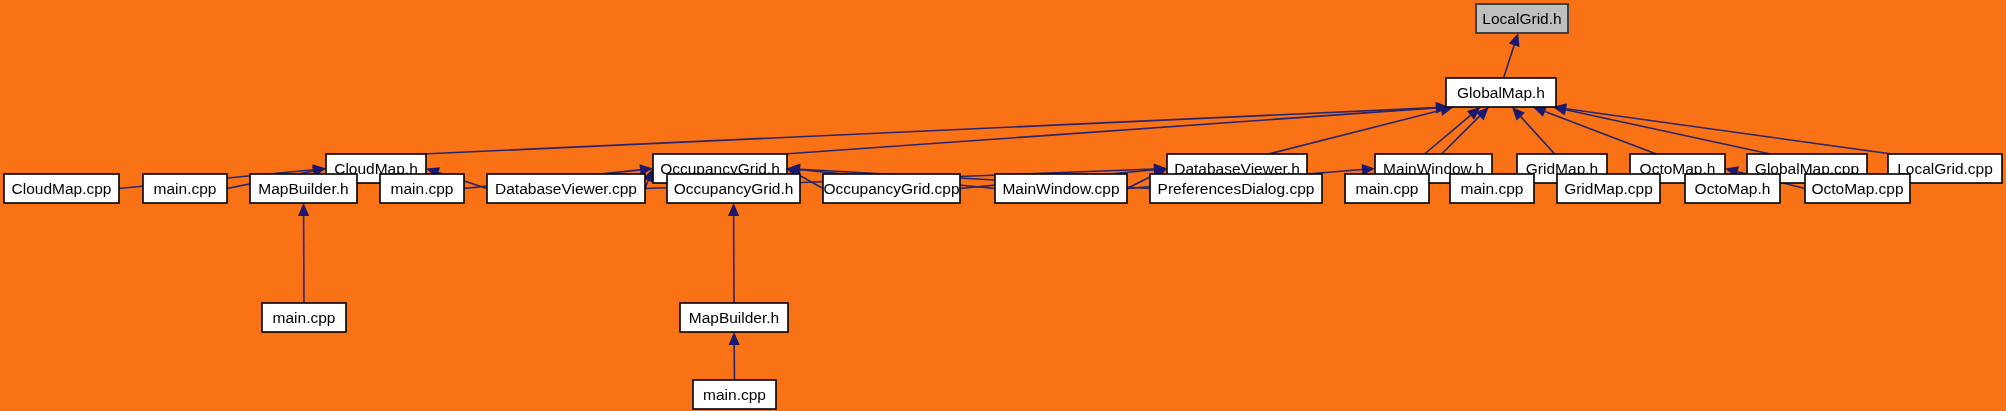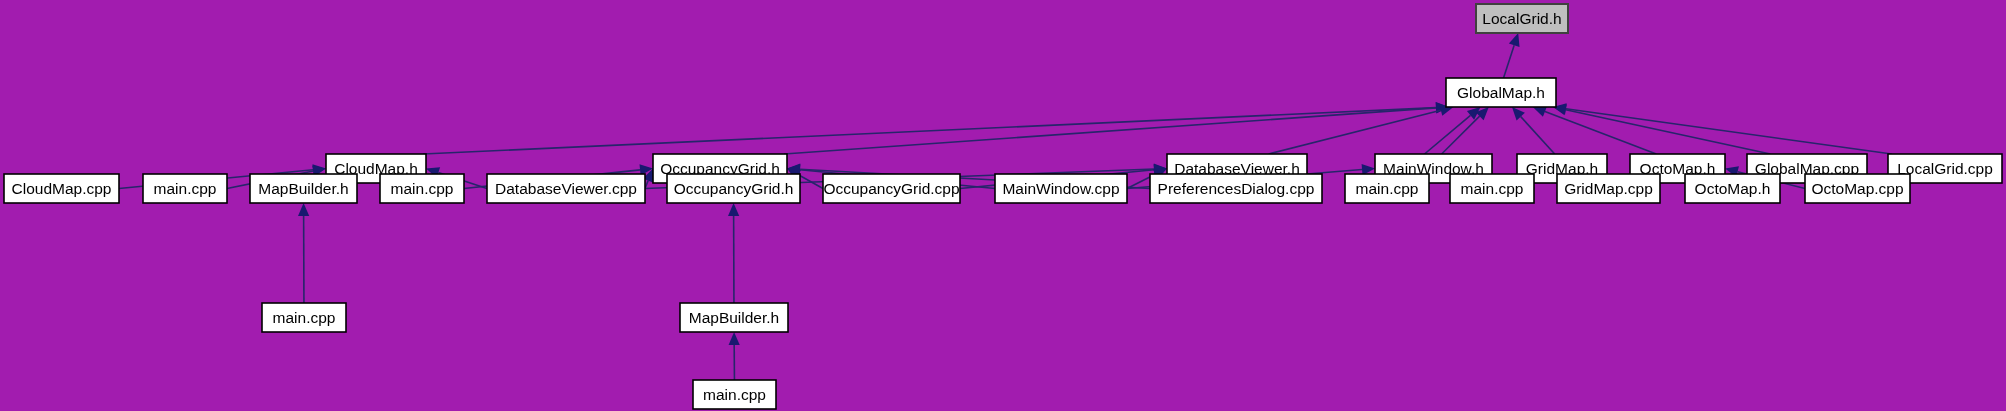--- a/index.html
+++ b/index.html
@@ -1,18 +1,18 @@
 <!DOCTYPE html>
 <html><head>
 <meta charset="utf-8">
 <title>Include dependency graph</title>
 <style>
   html,body{margin:0;padding:0;background:#ffffff;}
   body{font-family:"Liberation Sans","DejaVu Sans",sans-serif;}
-  #graph-wrap{position:relative;width:2006px;height:411px;overflow:hidden;background:#a21caf;}
+  #graph-wrap{position:relative;width:2006px;height:411px;overflow:hidden;background:#f97316;}
   svg#depgraph{display:block;width:2006px;height:411px;}
   .node-box{fill:#ffffff;stroke:#000000;stroke-width:1.6;}
   .node-box.root{fill:#bfbfbf;stroke:#404040;stroke-width:2;}
   .node-label{font-family:"Liberation Sans","DejaVu Sans",sans-serif;font-size:15.5px;fill:#000000;text-anchor:middle;dominant-baseline:middle;}
   .edge{stroke:#27256b;stroke-width:1.6;fill:none;}
   .edge-head{fill:#191970;stroke:none;}
 </style>
 </head>
 <body>
 

